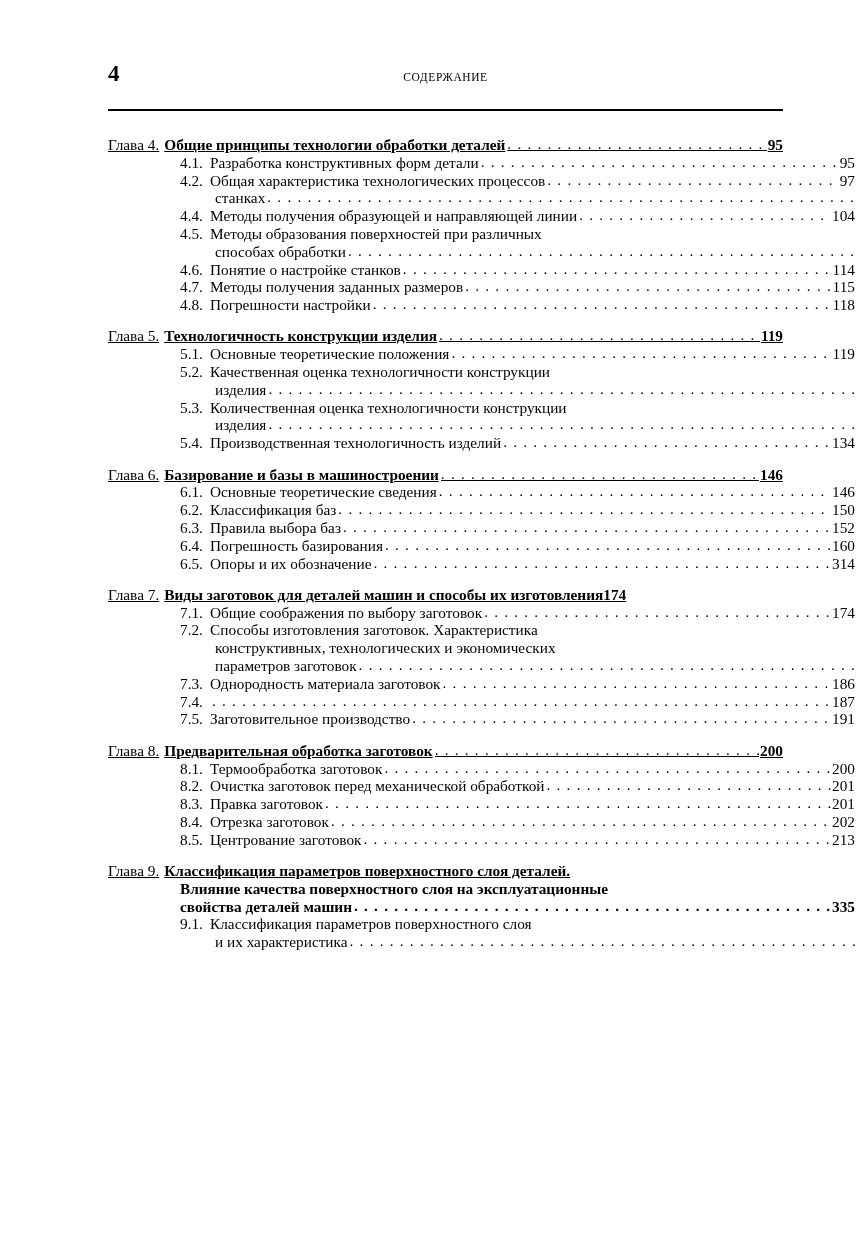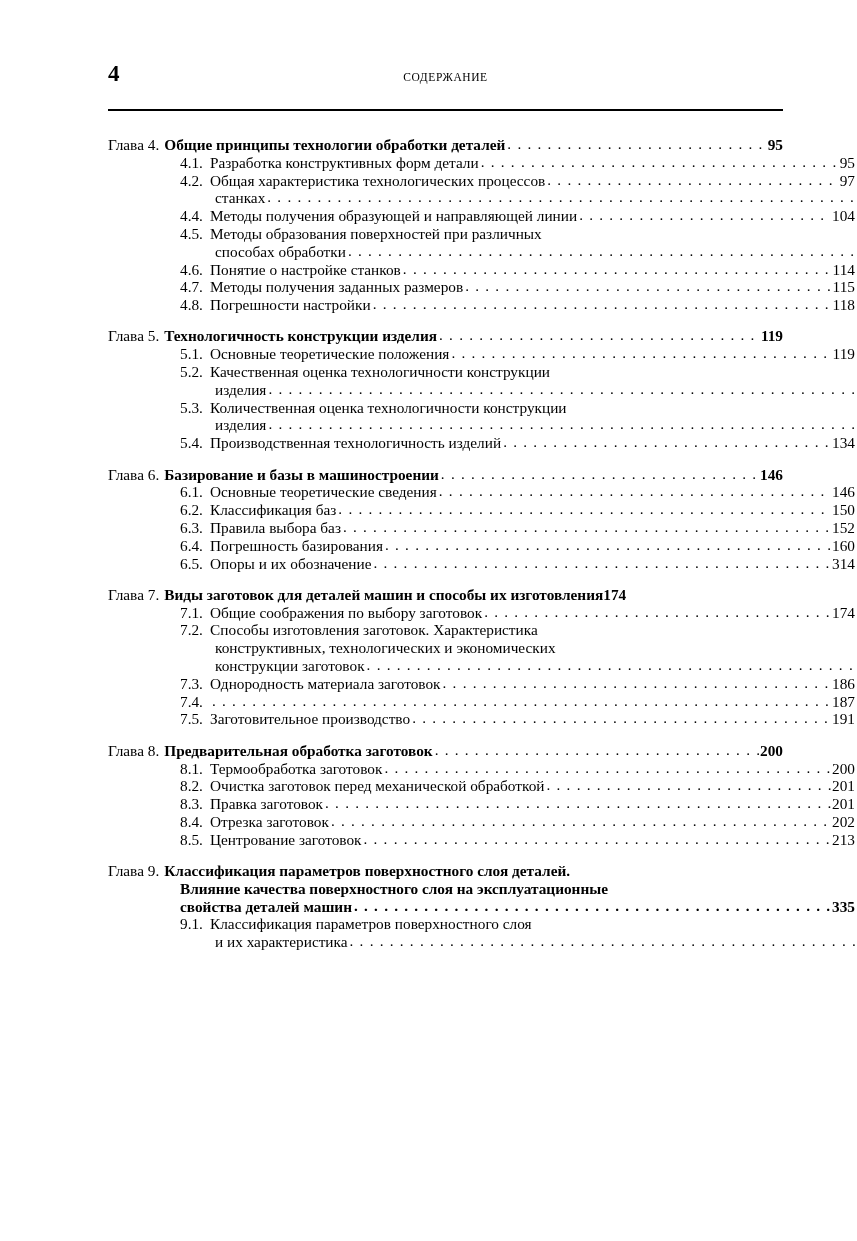--- a/index.html
+++ b/index.html
@@ -83,20 +83,21 @@
   }
   .row .pg {
     white-space: nowrap;
     text-align: right;
     flex: 0 0 auto;
   }
 
   
   .chrow {
     font-size: 15.3px;
+    text-decoration: underline;
   }
   .chrow .chlabel {
     font-weight: normal;
   }
   .chrow .chtitle {
     font-weight: bold;
     padding-left: 5px;
   }
   .chrow .pg {
     font-weight: bold;
@@ -275,21 +276,21 @@
           <span class="pg">174</span>
         </div>
         <div class="row sec">
           <span class="txt num">7.2.</span>
           <span class="txt">Способы изготовления заготовок. Характеристика</span>
         </div>
         <div class="row cont">
           <span class="txt">конструктивных, технологических и экономических</span>
         </div>
         <div class="row cont">
-          <span class="txt">конструкции заготовок</span>
+          <span class="txt">параметров заготовок</span>
           <span class="leader">. . . . . . . . . . . . . . . . . . . . . . . . . . . . . . . . . . . . . . . . . . . . . . . . . . . . . . . . . . . . . . . . . . . . . . . . . . . . . . . . . . . . . . . . . . . . . . . . . . . . . . . . . . . . . . . . . . . . . . . . </span>
         </div>
         <div class="row sec">
           <span class="txt num">7.3.</span>
           <span class="txt">Однородность материала заготовок</span>
           <span class="leader">. . . . . . . . . . . . . . . . . . . . . . . . . . . . . . . . . . . . . . . . . . . . . . . . . . . . . . . . . . . . . . . . . . . . . . . . . . . . . . . . . . . . . . . . . . . . . . . . . . . . . . . . . . . . . . . . . . . . . . . . </span>
           <span class="pg">186</span>
         </div>
         <div class="row sec">
           <span class="txt num">7.4.</span>

